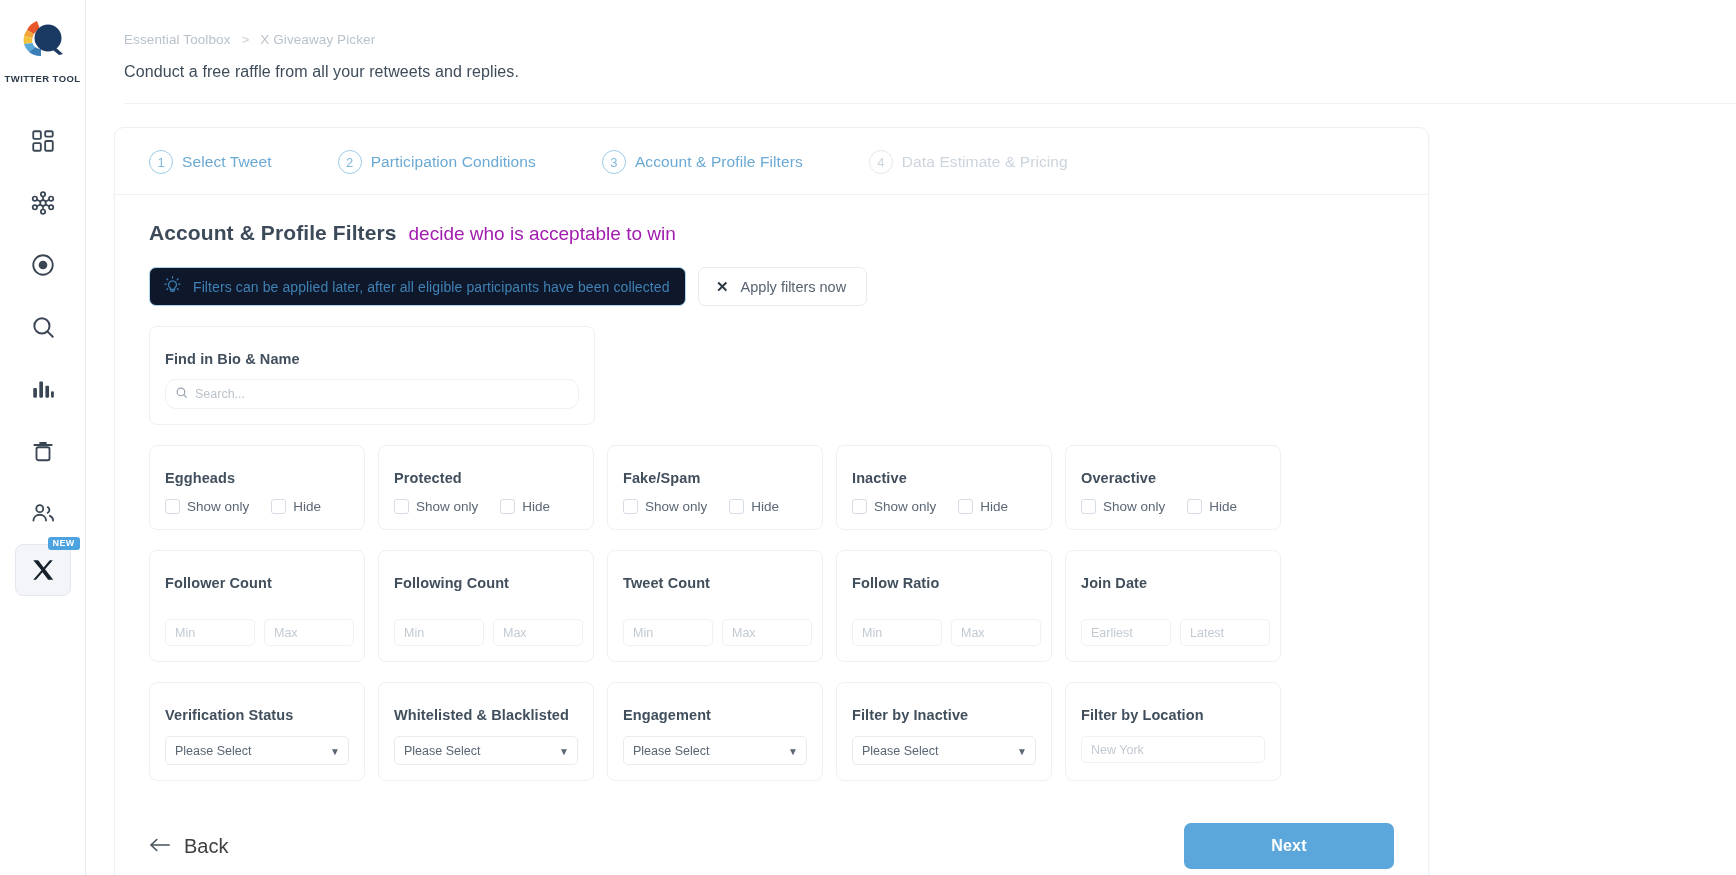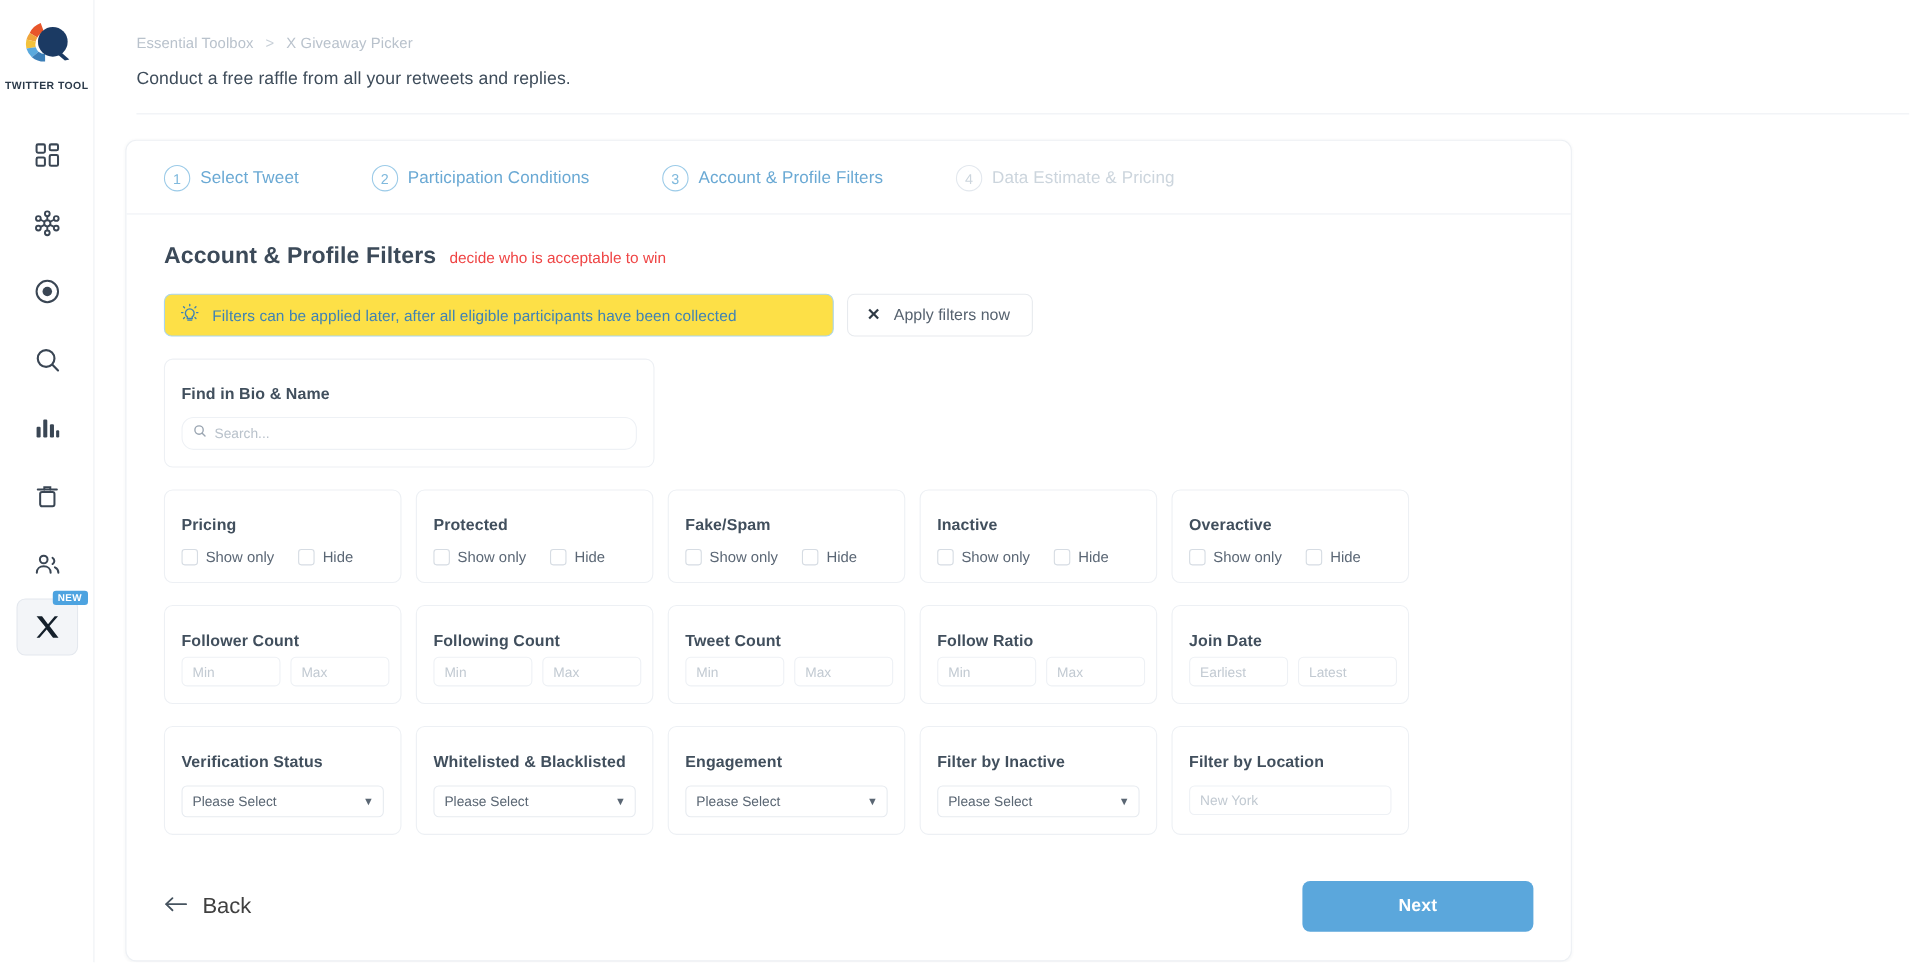--- a/index.html
+++ b/index.html
@@ -72,27 +72,27 @@
     font-size: 13px; display:flex; align-items:center; justify-content:center;
     margin-right: 9px; background:#fff;
   }
   .step-label { font-size: 15.5px; color: #6aa9d4; letter-spacing:.1px; }
   .step.inactive .step-num { border-color:#e3e8ee; color:#ccd5dd; }
   .step.inactive .step-label { color:#ccd5dd; }
 
   .card-body { padding: 26px 34px 0 34px; }
   .section-title-row { display:flex; align-items:baseline; }
   .section-title { font-size: 21px; font-weight: 700; color:#3c4a59; letter-spacing:.1px; }
-  .section-sub { font-size: 14px; color:#ef4444; margin-left: 12px; }
+  .section-sub { font-size: 19px; color:#a21caf; margin-left: 12px; }
 
   .notice-row { display:flex; align-items:center; margin-top: 22px; gap: 12px; }
   .notice {
     display:flex; align-items:center; gap:11px;
-    background:#fde047; border:1px solid #a9d5ee; border-radius: 7px;
-    height: 39px; padding: 0 15px 0 13px; width: 609px;
+    background:#0f172a; border:1px solid #a9d5ee; border-radius: 7px;
+    height: 39px; padding: 0 15px 0 13px; width: 537px;
   }
   .notice-text { font-size: 14px; color:#3f82b5; letter-spacing:.1px; }
   .apply-btn {
     display:flex; align-items:center; gap:12px;
     height: 39px; padding: 0 20px 0 17px;
     border:1px solid #e7eaee; border-radius:7px; background:#fff;
     font-size:14.5px; color:#56626f; cursor:pointer;
   }
   .apply-btn .x { font-size: 15px; font-weight: 800; color:#2f3a45; line-height:1; }
 
@@ -116,21 +116,21 @@
   }
   .search-box input::placeholder { color:#b9c2cb; }
 
   .checks { display:flex; align-items:center; gap: 22px; margin-top: 13px; }
   .check { display:flex; align-items:center; gap:7px; cursor:pointer; }
   .check .box {
     width:15px; height:15px; border:1px solid #d6dce3; border-radius:3px; background:#fff;
   }
   .check .lbl { font-size:13.5px; color:#5b6775; }
 
-  .inputs2 { display:flex; gap: 9px; margin-top: 6px; }
+  .inputs2 { display:flex; gap: 9px; margin-top: 28px; }
   .tinput {
     height: 27px; border:1px solid #eef1f5; border-radius:5px;
     padding: 0 9px; font-size:12.5px; color:#4a5663;
     font-family:"Liberation Sans", sans-serif; outline:none; background:#fff;
     width: 90px;
   }
   .tinput::placeholder { color:#c2cad2; }
   .tinput.full { width: 100%; }
 
   .sel-wrap { position:relative; margin-top: 13px; }
@@ -315,21 +315,21 @@
                       <path d="M16.3 16.3 21 21"></path>
                   </svg>
                 </span>
                 <input type="text" placeholder="Search..." style="">
               </div>
             </div>
           </div>
 
           <div class="grid">
             <div class="fcard">
-              <div class="fcard-title">Pricing</div>
+              <div class="fcard-title">Eggheads</div>
               <div class="checks">
                 <label class="check">
                   <span class="box"></span>
                   <span class="lbl">Show only</span>
                 </label>
                 <label class="check">
                   <span class="box"></span>
                   <span class="lbl">Hide</span>
                 </label>
               </div>

